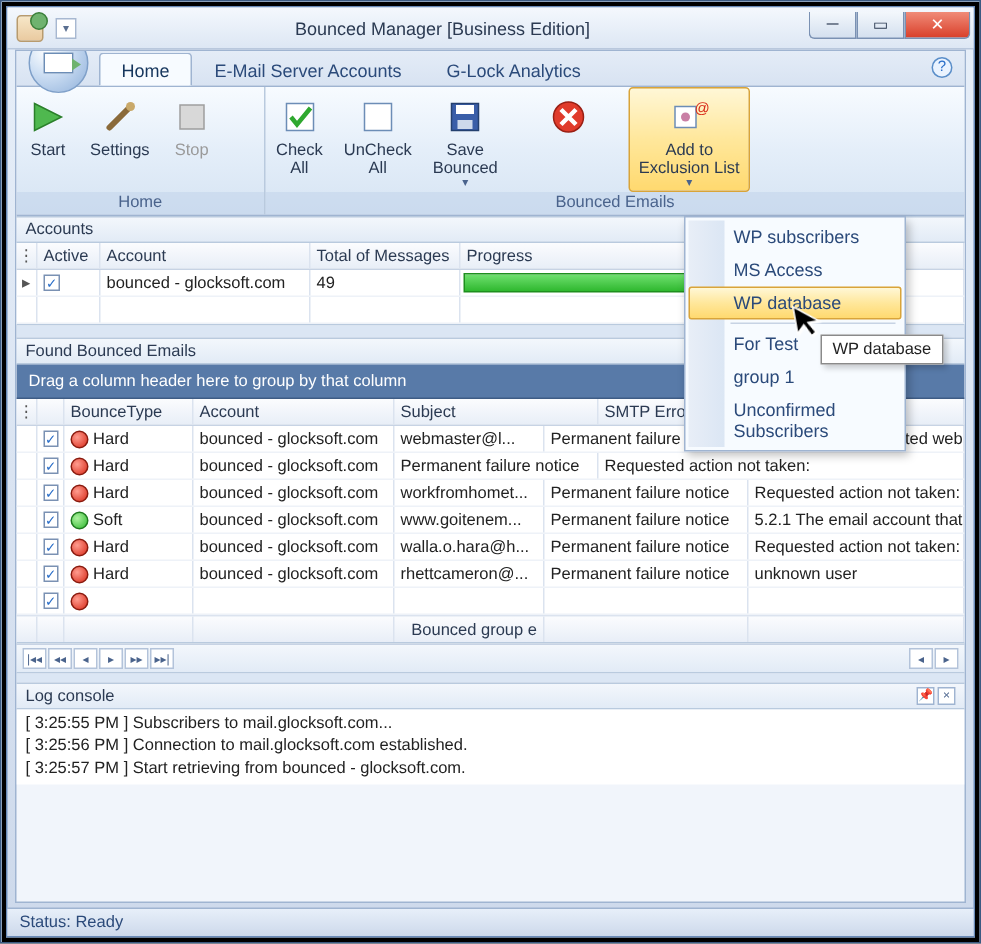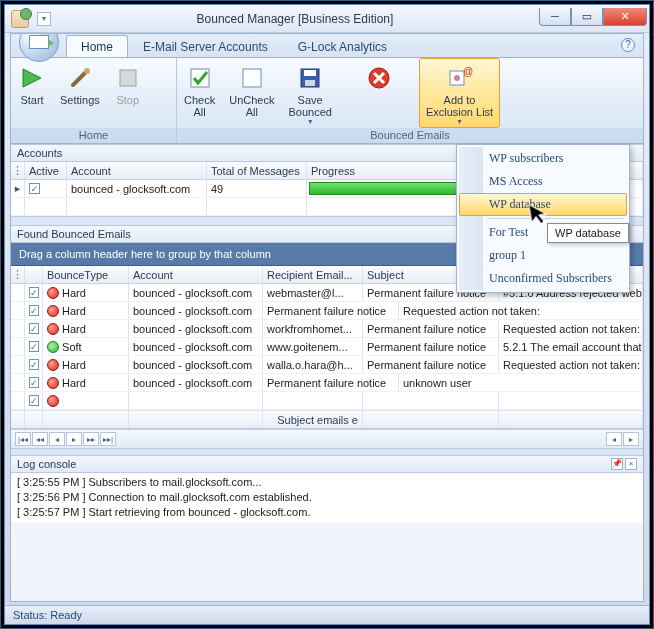--- a/index.html
+++ b/index.html
@@ -49,21 +49,21 @@
   .groupby-bar { background:#587aa8; color:#fff; padding:5px 8px; font-size:11px; border-bottom:1px solid #3e5c85; }
   .circle { width:12px; height:12px; border-radius:50%; border:1px solid #600; }
   .circle.red { background:radial-gradient(circle at 35% 35%, #ff9c8f, #d82b1a); border-color:#8a1b0f; }
   .circle.green { background:radial-gradient(circle at 35% 35%, #aef2a0, #2fb82f); border-color:#1e7a1e; }
   .nav-bar { background:linear-gradient(#f3f7fc,#e2ebf6); border-top:1px solid #c7d3e4; border-bottom:1px solid #b9cade; height:20px; display:flex; align-items:center; padding:0 4px; gap:1px; }
   .nav-btn { width:16px; height:14px; border:1px solid #b3c3da; background:#fff; font-size:8px; display:flex; align-items:center; justify-content:center; color:#4a638c; }
   .nav-label { margin-left:auto; margin-right:auto; color:#2b3a52; }
   .log-area { background:#fff; font-size:11px; padding:2px 6px; line-height:15px; height:50px; overflow:hidden; }
   .statusbar { background:linear-gradient(#e7eff9,#cdd9eb); border-top:1px solid #9fb4d1; padding:3px 8px; font-size:11px; color:#2b4a7a; position:absolute; left:0; right:0; bottom:0; }
   
-  .dd-menu { position:absolute; left:455px; top:143px; width:174px; background:#f7fbff; border:1px solid #9fb4d1; box-shadow:2px 3px 6px rgba(0,0,0,0.25); padding:2px; z-index:50;font-family:Liberation Serif, serif; }
+  .dd-menu { position:absolute; left:455px; top:143px; width:148px; background:#f7fbff; border:1px solid #9fb4d1; box-shadow:2px 3px 6px rgba(0,0,0,0.25); padding:2px; z-index:50; }
   .dd-gutter { position:absolute; left:2px; top:2px; bottom:2px; width:24px; background:linear-gradient(90deg,#e8eef7,#dbe6f4); }
   .dd-item { position:relative; padding:4px 8px 4px 30px; font-size:12px; color:#2b4a7a; cursor:default; }
   .dd-item.hover { background:linear-gradient(#fff7d6,#ffe79b 50%,#ffd96f); border:1px solid #d9a439; border-radius:2px; padding:3px 7px 3px 29px; }
   .dd-sep { margin:2px 4px 2px 28px; border-top:1px solid #c7d3e4; }
   .tooltip { position:absolute; left:546px; top:222px; background:#fff; border:1px solid #8a8a8a; padding:3px 7px; font-size:11px; box-shadow:2px 2px 4px rgba(0,0,0,0.2); z-index:60; }
   .cursor { position:absolute; left:528px; top:200px; z-index:70; font-size:20px; color:#000; pointer-events:none; transform:rotate(-10deg); }
   .cursor svg { filter: drop-shadow(1px 1px 0 #fff); }
   
   .ic svg { display:block; }
   .ribbon .rbtn.wide { min-width:80px; }
@@ -230,21 +230,20 @@
         <span>Found Bounced Emails</span>
         <span class="spacer"></span>
       </div>
       <div class="groupby-bar">Drag a column header here to group by that column</div>
       <div class="grid found-body">
         <div class="hdr-row">
           <div class="hcell indicator">⋮</div>
           <div class="hcell" style="width:18px;"></div>
           <div class="hcell" style="width:86px;">BounceType</div>
           <div class="hcell" style="width:134px;">Account</div>
-          <div class="hcell" style="width:100px;">Recipient Email...</div>
           <div class="hcell" style="width:136px;">Subject</div>
           <div class="hcell" style="flex:1;">SMTP Error message</div>
         </div>
         <div id="found-rows">
             <div class="data-row">
               <div class="cell indicator"></div>
               <div class="cell" style="width:18px;">
                 <span class="chk">✓</span>
               </div>
               <div class="cell" style="width:86px;"><span class="circle red"></span>&nbsp;Hard</div>
@@ -296,20 +295,21 @@
               <div class="cell" style="width:136px;">Permanent failure notice</div>
               <div class="cell" style="flex:1;">Requested action not taken:</div>
             </div>
             <div class="data-row">
               <div class="cell indicator"></div>
               <div class="cell" style="width:18px;">
                 <span class="chk">✓</span>
               </div>
               <div class="cell" style="width:86px;"><span class="circle red"></span>&nbsp;Hard</div>
               <div class="cell" style="width:134px;">bounced - glocksoft.com</div>
+              <div class="cell" style="width:100px;">rhettcameron@...</div>
               <div class="cell" style="width:136px;">Permanent failure notice</div>
               <div class="cell" style="flex:1;">unknown user</div>
             </div>
           </div>
         <div class="data-row">
           <div class="cell indicator"></div>
           <div class="cell" style="width:18px;">
               <span class="chk">✓</span>
             </div>
           <div class="cell" style="width:86px;">
@@ -318,21 +318,21 @@
           <div class="cell" style="width:134px;"></div>
             <div class="cell" style="width:100px;"></div>
             <div class="cell" style="width:136px;"></div>
             <div class="cell" style="flex:1;"></div>
         </div>
         <div class="after-table">
           <div class="hcell indicator"></div>
           <div class="hcell" style="width:18px;"></div>
           <div class="hcell" style="width:86px;"></div>
           <div class="hcell" style="width:134px;"></div>
-          <div class="hcell" style="width:100px; justify-content:flex-end;">Subject emails e</div>
+          <div class="hcell" style="width:100px; justify-content:flex-end;">Bounced group e</div>
           <div class="hcell" style="width:136px;"></div>
           <div class="hcell" style="flex:1;"></div>
         </div>
       </div>
 
       <div class="nav-bar">
         <div class="nav-btn">|◂◂</div>
         <div class="nav-btn">◂◂</div>
         <div class="nav-btn">◂</div>
         <div class="nav-btn">▸</div>

